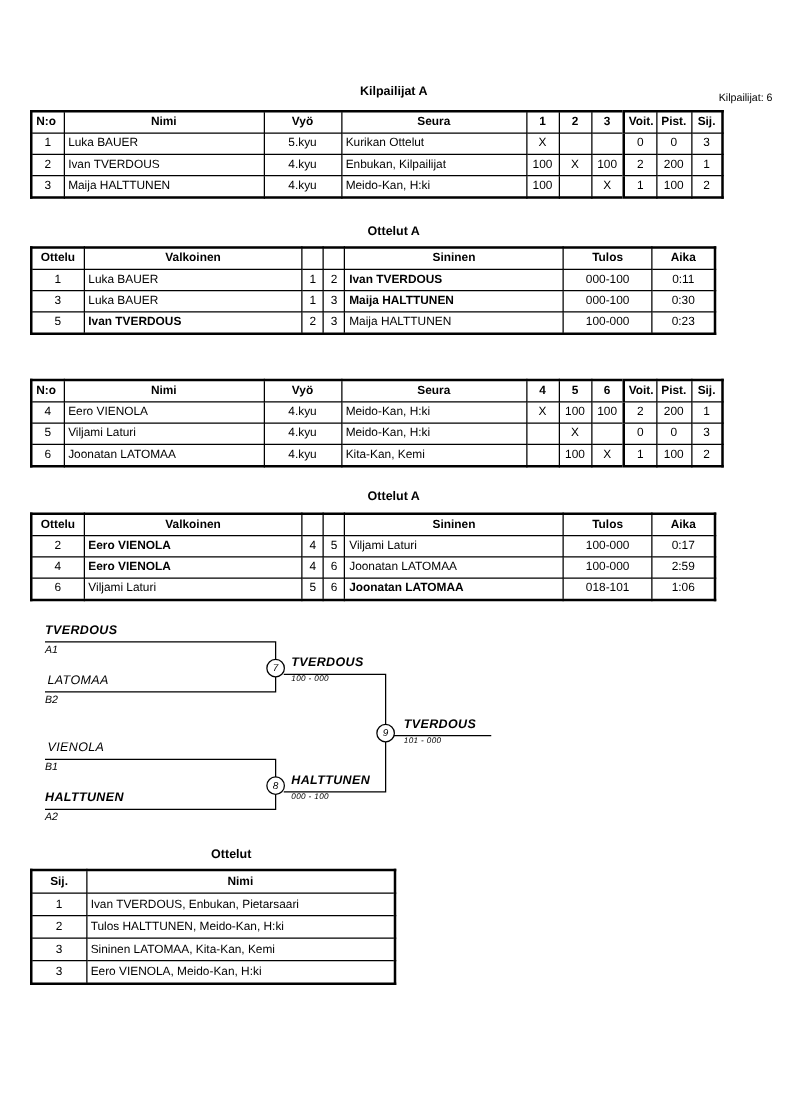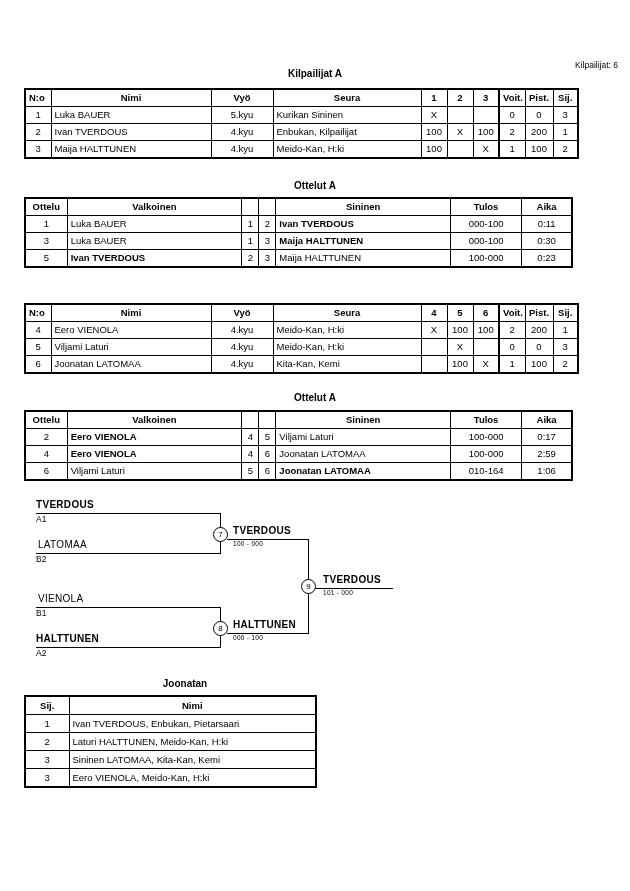--- a/index.html
+++ b/index.html
@@ -10,21 +10,21 @@
   }
   .page{position:relative;width:630px;height:891px;}
 
   
   .doc-title{
     position:absolute;left:0;top:40px;width:630px;text-align:center;
     font-size:20px;font-weight:bold;letter-spacing:0.2px;
   }
   .doc-title span{white-space:pre;}
   .entrants-count{
-    position:absolute;right:12px;top:60px;
+    position:absolute;right:12px;top:73px;
     font-size:8.5px;font-weight:normal;
   }
 
   .sec-title{
     position:absolute;width:630px;left:0;text-align:center;
     font-size:10px;font-weight:bold;
   }
   .sec-title.narrow{width:370px;left:0;}
 
   
@@ -47,21 +47,21 @@
 
   
   .tbl-match{left:24px;width:549px;}
   .tbl-match td,.tbl-match th{height:16px;line-height:16px;}
 
   
   .tbl-res{left:24px;width:291px;}
   .tbl-res td,.tbl-res th{height:17px;line-height:17px;}
 
   
-  .bracket{position:absolute;left:0;top:495px;width:630px;height:180px;}
+  .bracket{position:absolute;left:0;top:495px;width:630px;height:180px;font-style:italic;}
   .bk-line{position:absolute;background:#000;}
   .bk-h{height:1px;}
   .bk-v{width:1px;}
   .bk-name{
     position:absolute;font-size:10px;font-weight:bold;white-space:nowrap;
     letter-spacing:0.3px;
   }
   .bk-name.thin{font-weight:normal;}
   .bk-seed{
     position:absolute;font-size:8.5px;font-weight:normal;white-space:nowrap;
@@ -110,21 +110,21 @@
         <th class="thickleft">Voit.</th>
         <th>Pist.</th>
         <th>Sij.</th>
       </tr>
     </thead>
     <tbody>
         <tr>
           <td class="c">1</td>
           <td class="l">Luka BAUER</td>
           <td class="c">5.kyu</td>
-          <td class="l">Kurikan Sininen</td>
+          <td class="l">Kurikan Ottelut</td>
           <td class="c">X</td>
           <td class="c"></td>
           <td class="c"></td>
           <td class="c thickleft">0</td>
           <td class="c">0</td>
           <td class="c">3</td>
         </tr>
         <tr>
           <td class="c">2</td>
           <td class="l">Ivan TVERDOUS</td>
@@ -315,21 +315,21 @@
           <td class="l">Joonatan LATOMAA</td>
           <td class="c">100-000</td>
           <td class="c">2:59</td>
         </tr>
         <tr>
           <td class="c">6</td>
           <td class="l">Viljami Laturi</td>
           <td class="c">5</td>
           <td class="c">6</td>
           <td class="l b">Joonatan LATOMAA</td>
-          <td class="c">010-164</td>
+          <td class="c">018-101</td>
           <td class="c">1:06</td>
         </tr>
       </tbody>
   </table>
 
   <div class="bracket">
 
     <div class="bk-name" style="left:36px;top:4px;">TVERDOUS</div>
     <div class="bk-line bk-h" style="left:36px;top:18px;width:184px;"></div>
     <div class="bk-seed" style="left:36px;top:19px;">A1</div>
@@ -361,41 +361,41 @@
     <div class="bk-score" style="left:233px;top:139px;">000 - 100</div>
 
     <div class="bk-line bk-v" style="left:308px;top:44px;height:95px;"></div>
 
     <div class="bk-num" style="left:301px;top:84px;">9</div>
     <div class="bk-name" style="left:323px;top:79px;">TVERDOUS</div>
     <div class="bk-line bk-h" style="left:315px;top:93px;width:78px;"></div>
     <div class="bk-score" style="left:323px;top:94px;">101 - 000</div>
   </div>
 
-  <div class="sec-title narrow" style="top:678px;">Joonatan</div>
+  <div class="sec-title narrow" style="top:678px;">Ottelut</div>
 
   <table class="tbl-res" id="tblRes" style="top:695px;">
     <colgroup>
         <col style="width:44px">
         <col style="width:247px">
       </colgroup>
     <thead>
       <tr>
         <th>Sij.</th>
         <th>Nimi</th>
       </tr>
     </thead>
     <tbody>
         <tr>
           <td class="c">1</td>
           <td class="l">Ivan TVERDOUS, Enbukan, Pietarsaari</td>
         </tr>
         <tr>
           <td class="c">2</td>
-          <td class="l">Laturi HALTTUNEN, Meido-Kan, H:ki</td>
+          <td class="l">Tulos HALTTUNEN, Meido-Kan, H:ki</td>
         </tr>
         <tr>
           <td class="c">3</td>
           <td class="l">Sininen LATOMAA, Kita-Kan, Kemi</td>
         </tr>
         <tr>
           <td class="c">3</td>
           <td class="l">Eero VIENOLA, Meido-Kan, H:ki</td>
         </tr>
       </tbody>

